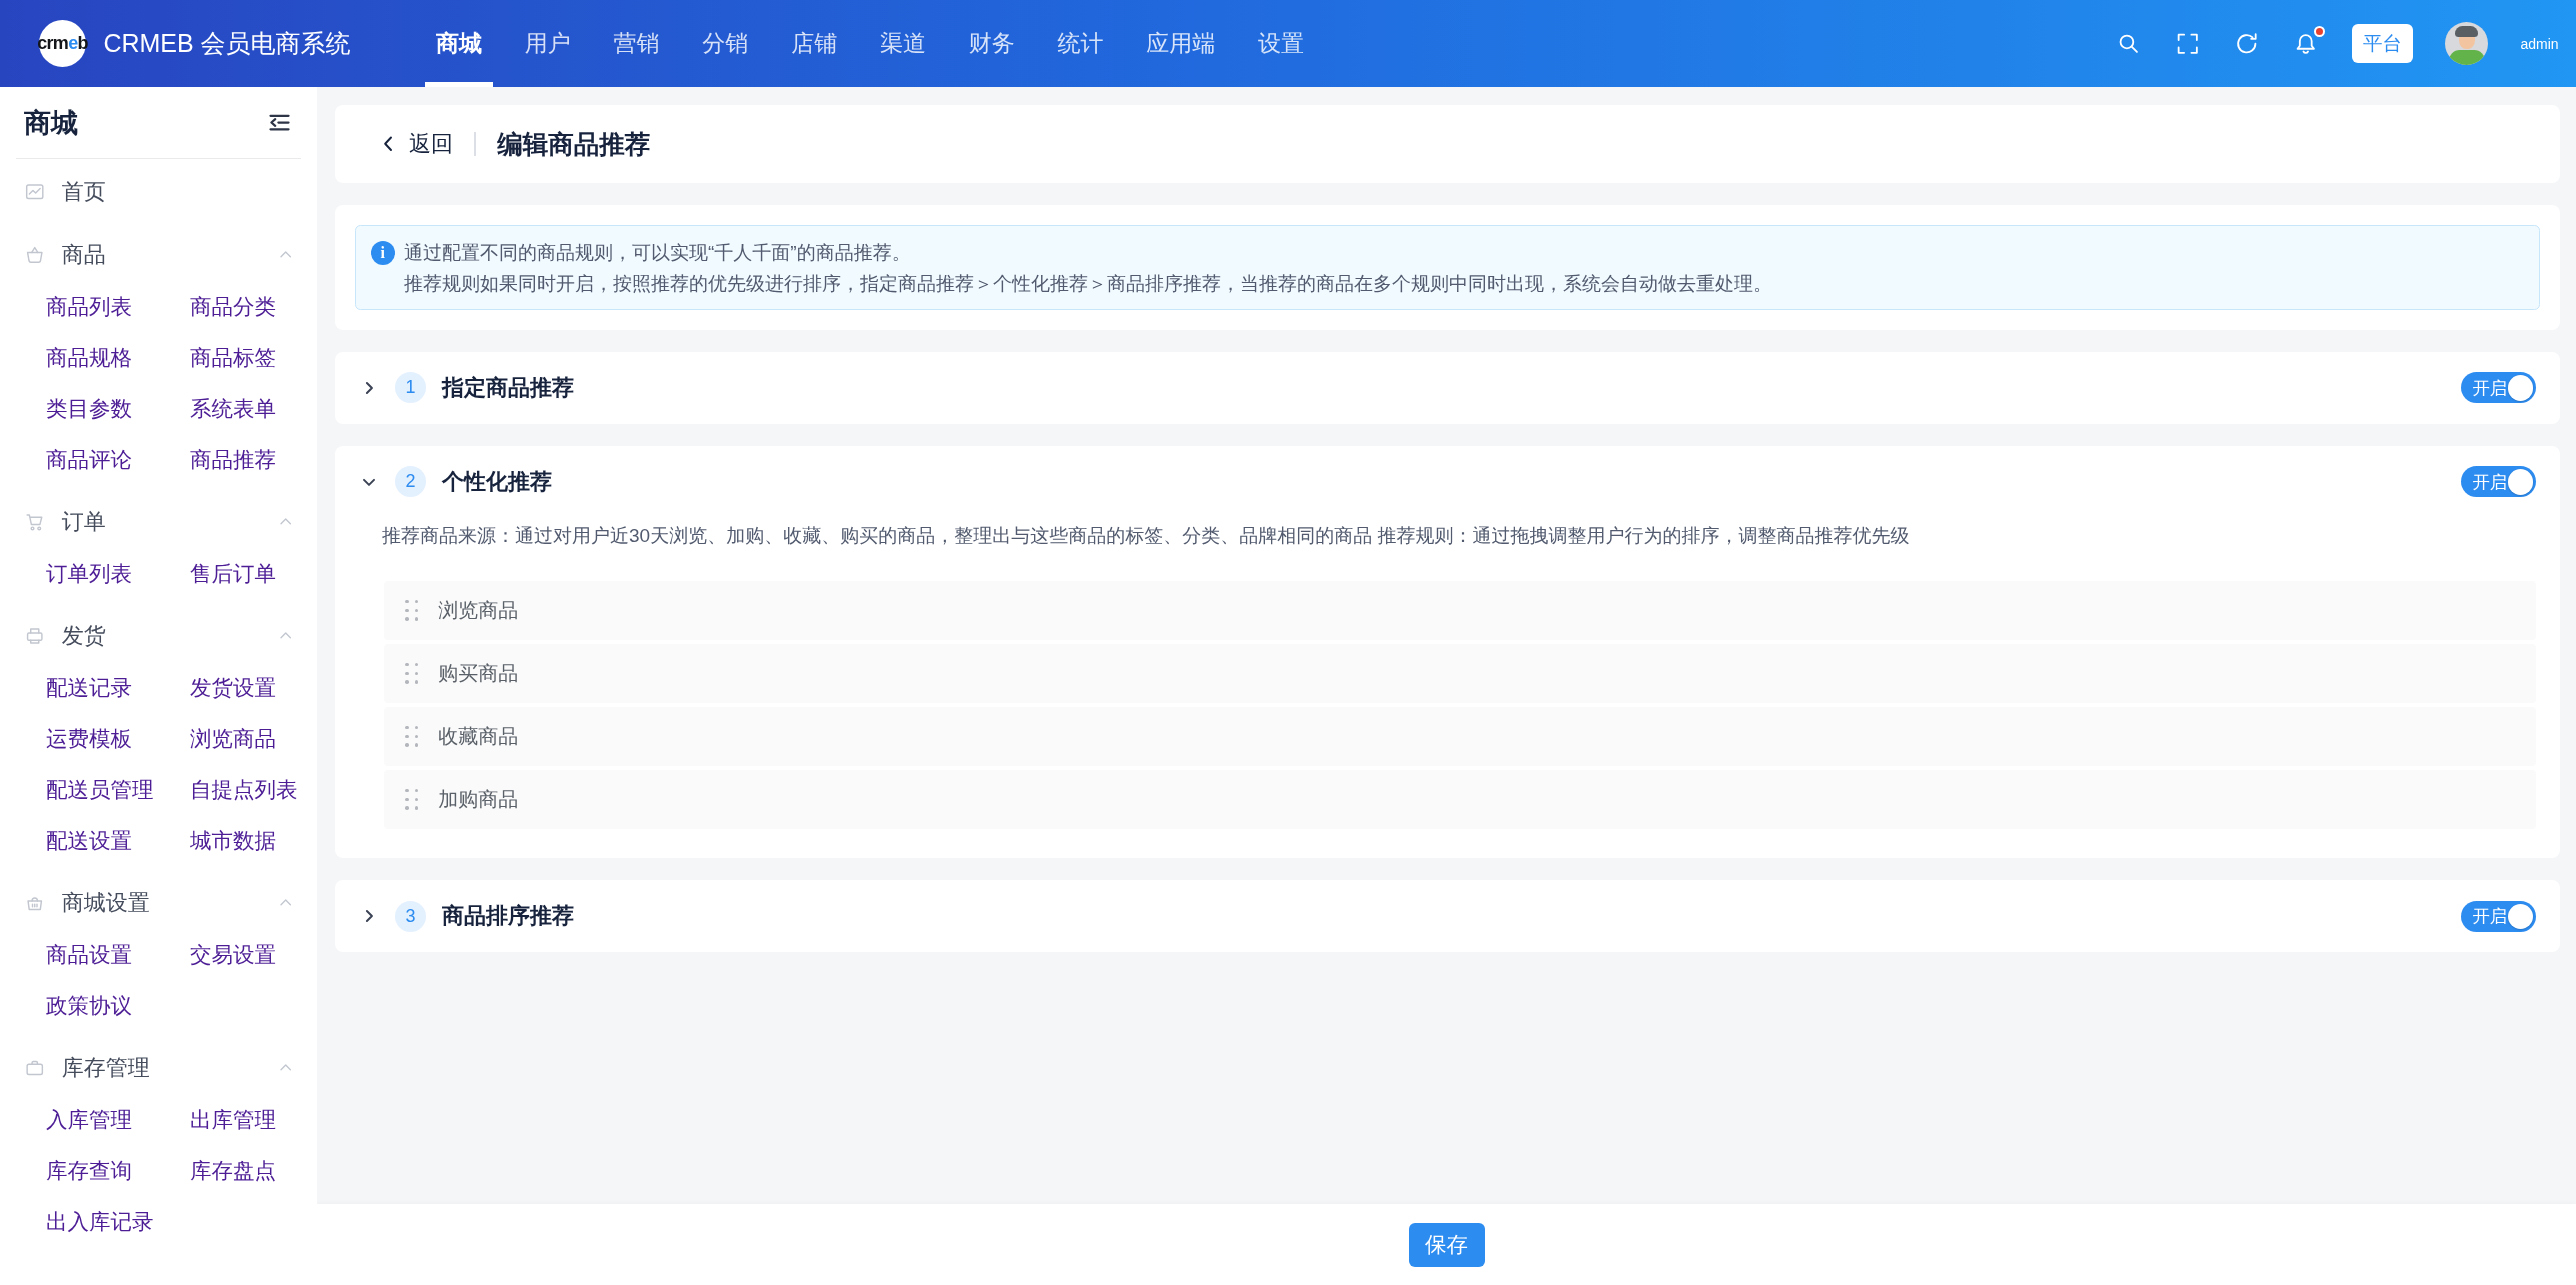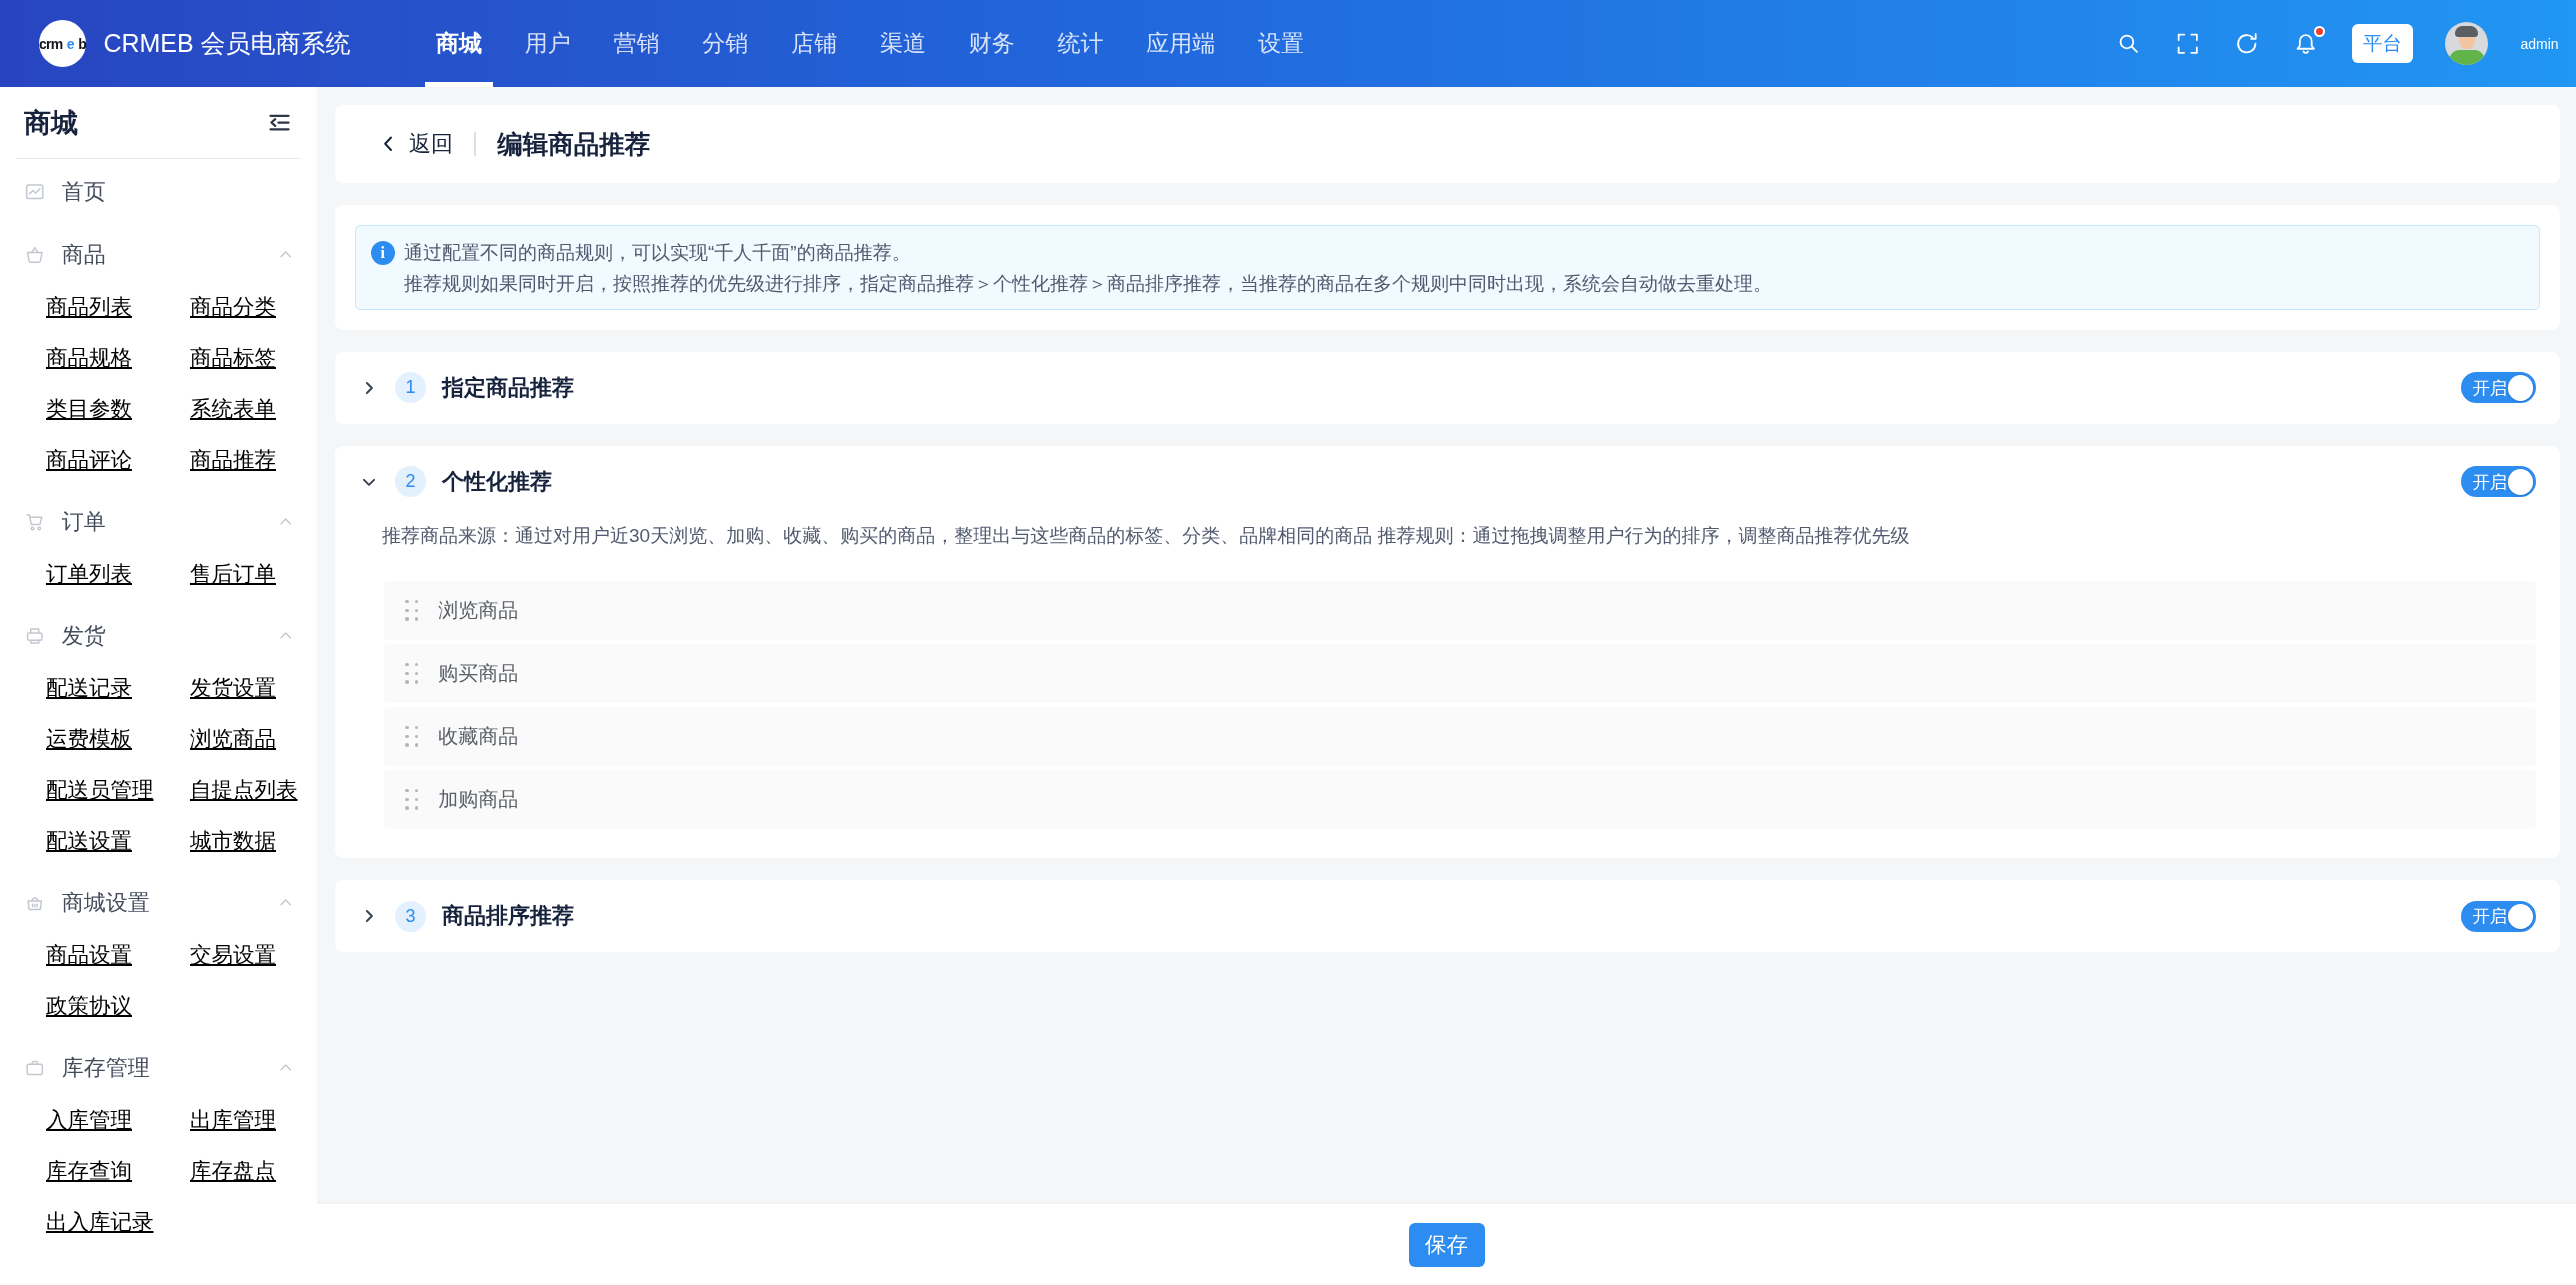--- a/index.html
+++ b/index.html
@@ -4,21 +4,21 @@
 <style>
   * { margin:0; padding:0; box-sizing:border-box; }
   html,body { width:2576px; height:1285px; overflow:hidden;
     font-family:"Liberation Sans","DejaVu Sans",sans-serif; background:#f5f6f8; }
 
   
   .navbar { height:87px; display:flex; align-items:stretch;
     background:linear-gradient(90deg,#2845c0 0%, #2168dd 45%, #2196f3 100%); color:#fff; }
   .brand { display:flex; align-items:center; padding-left:39px; }
   .logo { width:47px; height:47px; border-radius:50%; background:#fff; display:flex;
-    align-items:center; justify-content:space-between; font-size:14px; font-weight:bold; color:#14161a; letter-spacing:-0.7px; }
+    align-items:center; justify-content:center; font-size:18px; font-weight:bold; color:#14161a; letter-spacing:-0.7px; }
   .logo .e { color:#2d8cf0; }
   .brand-text { font-size:25px; margin-left:17.4px; font-weight:400; white-space:nowrap; }
   .nav-items { display:flex; align-items:stretch; margin-left:64px; }
   .nav-item { position:relative; display:flex; align-items:center; padding:0 17.4px; margin:0 4px;
     font-size:23px; color:rgba(255,255,255,.82); cursor:pointer; white-space:nowrap; }
   .nav-item.active { color:#fff; font-weight:bold; }
   .nav-item.active::after { content:""; position:absolute; left:6.7px; right:6.7px; bottom:0; height:4.7px; background:#fff; }
   .nav-right { margin-left:auto; display:flex; align-items:center; gap:32px; padding-right:17.4px; }
   .nicon { width:27px; height:27px; display:flex; align-items:center; justify-content:center; position:relative; cursor:pointer; }
   .nicon svg { stroke:#fff; fill:none; stroke-width:2; stroke-linecap:round; stroke-linejoin:round; }
@@ -43,21 +43,21 @@
   .sb-divider { height:0.7px; background:#e8eaec; margin:0 16px; }
   .sb-menu { padding-top:8px; }
   .m-single { height:51px; display:flex; align-items:center; padding-left:24px; cursor:pointer; }
   .m-icon { width:23px; height:23px; margin-right:14.8px; display:flex; align-items:center; }
   .m-icon svg { stroke:#c2c6cf; fill:none; stroke-width:1.6; stroke-linecap:round; stroke-linejoin:round; }
   .m-label { font-size:22px; color:#454c5c; }
   .m-group-head { position:relative; height:51px; margin-top:12px; display:flex; align-items:center; padding-left:24px; cursor:pointer; }
   .m-chevron { position:absolute; right:23px; display:flex; }
   .m-chevron svg { stroke:#c2c6cf; fill:none; stroke-width:2; stroke-linecap:round; stroke-linejoin:round; }
   .m-grid { display:grid; grid-template-columns:144px 1fr; padding-left:46px; }
-  .m-sub { height:51px; display:flex; align-items:center; font-size:21.5px; color:#000000; cursor:pointer; white-space:nowrap;text-decoration:underline; }
+  .m-sub { height:51px; display:flex; align-items:center; font-size:21.5px; color:#4c1d95; cursor:pointer; white-space:nowrap; }
 
   
   .main { flex:1; display:flex; flex-direction:column; overflow:hidden; }
   .card { background:#fff; border-radius:8px; margin:0 16px 0 18px; }
   .head-card { margin-top:18px; height:78px; display:flex; align-items:center; padding-left:43px; margin-bottom:22px; }
   .back-ico { display:flex; cursor:pointer; }
   .back-ico svg { stroke:#17233d; fill:none; stroke-width:2.2; stroke-linecap:round; stroke-linejoin:round; }
   .back-label { font-size:22px; color:#17233d; margin-left:9.4px; cursor:pointer; }
   .vdiv { width:1.3px; height:24px; background:#dcdfe6; margin:0 21.5px; }
   .page-title { font-size:25.5px; font-weight:bold; color:#17233d; }

